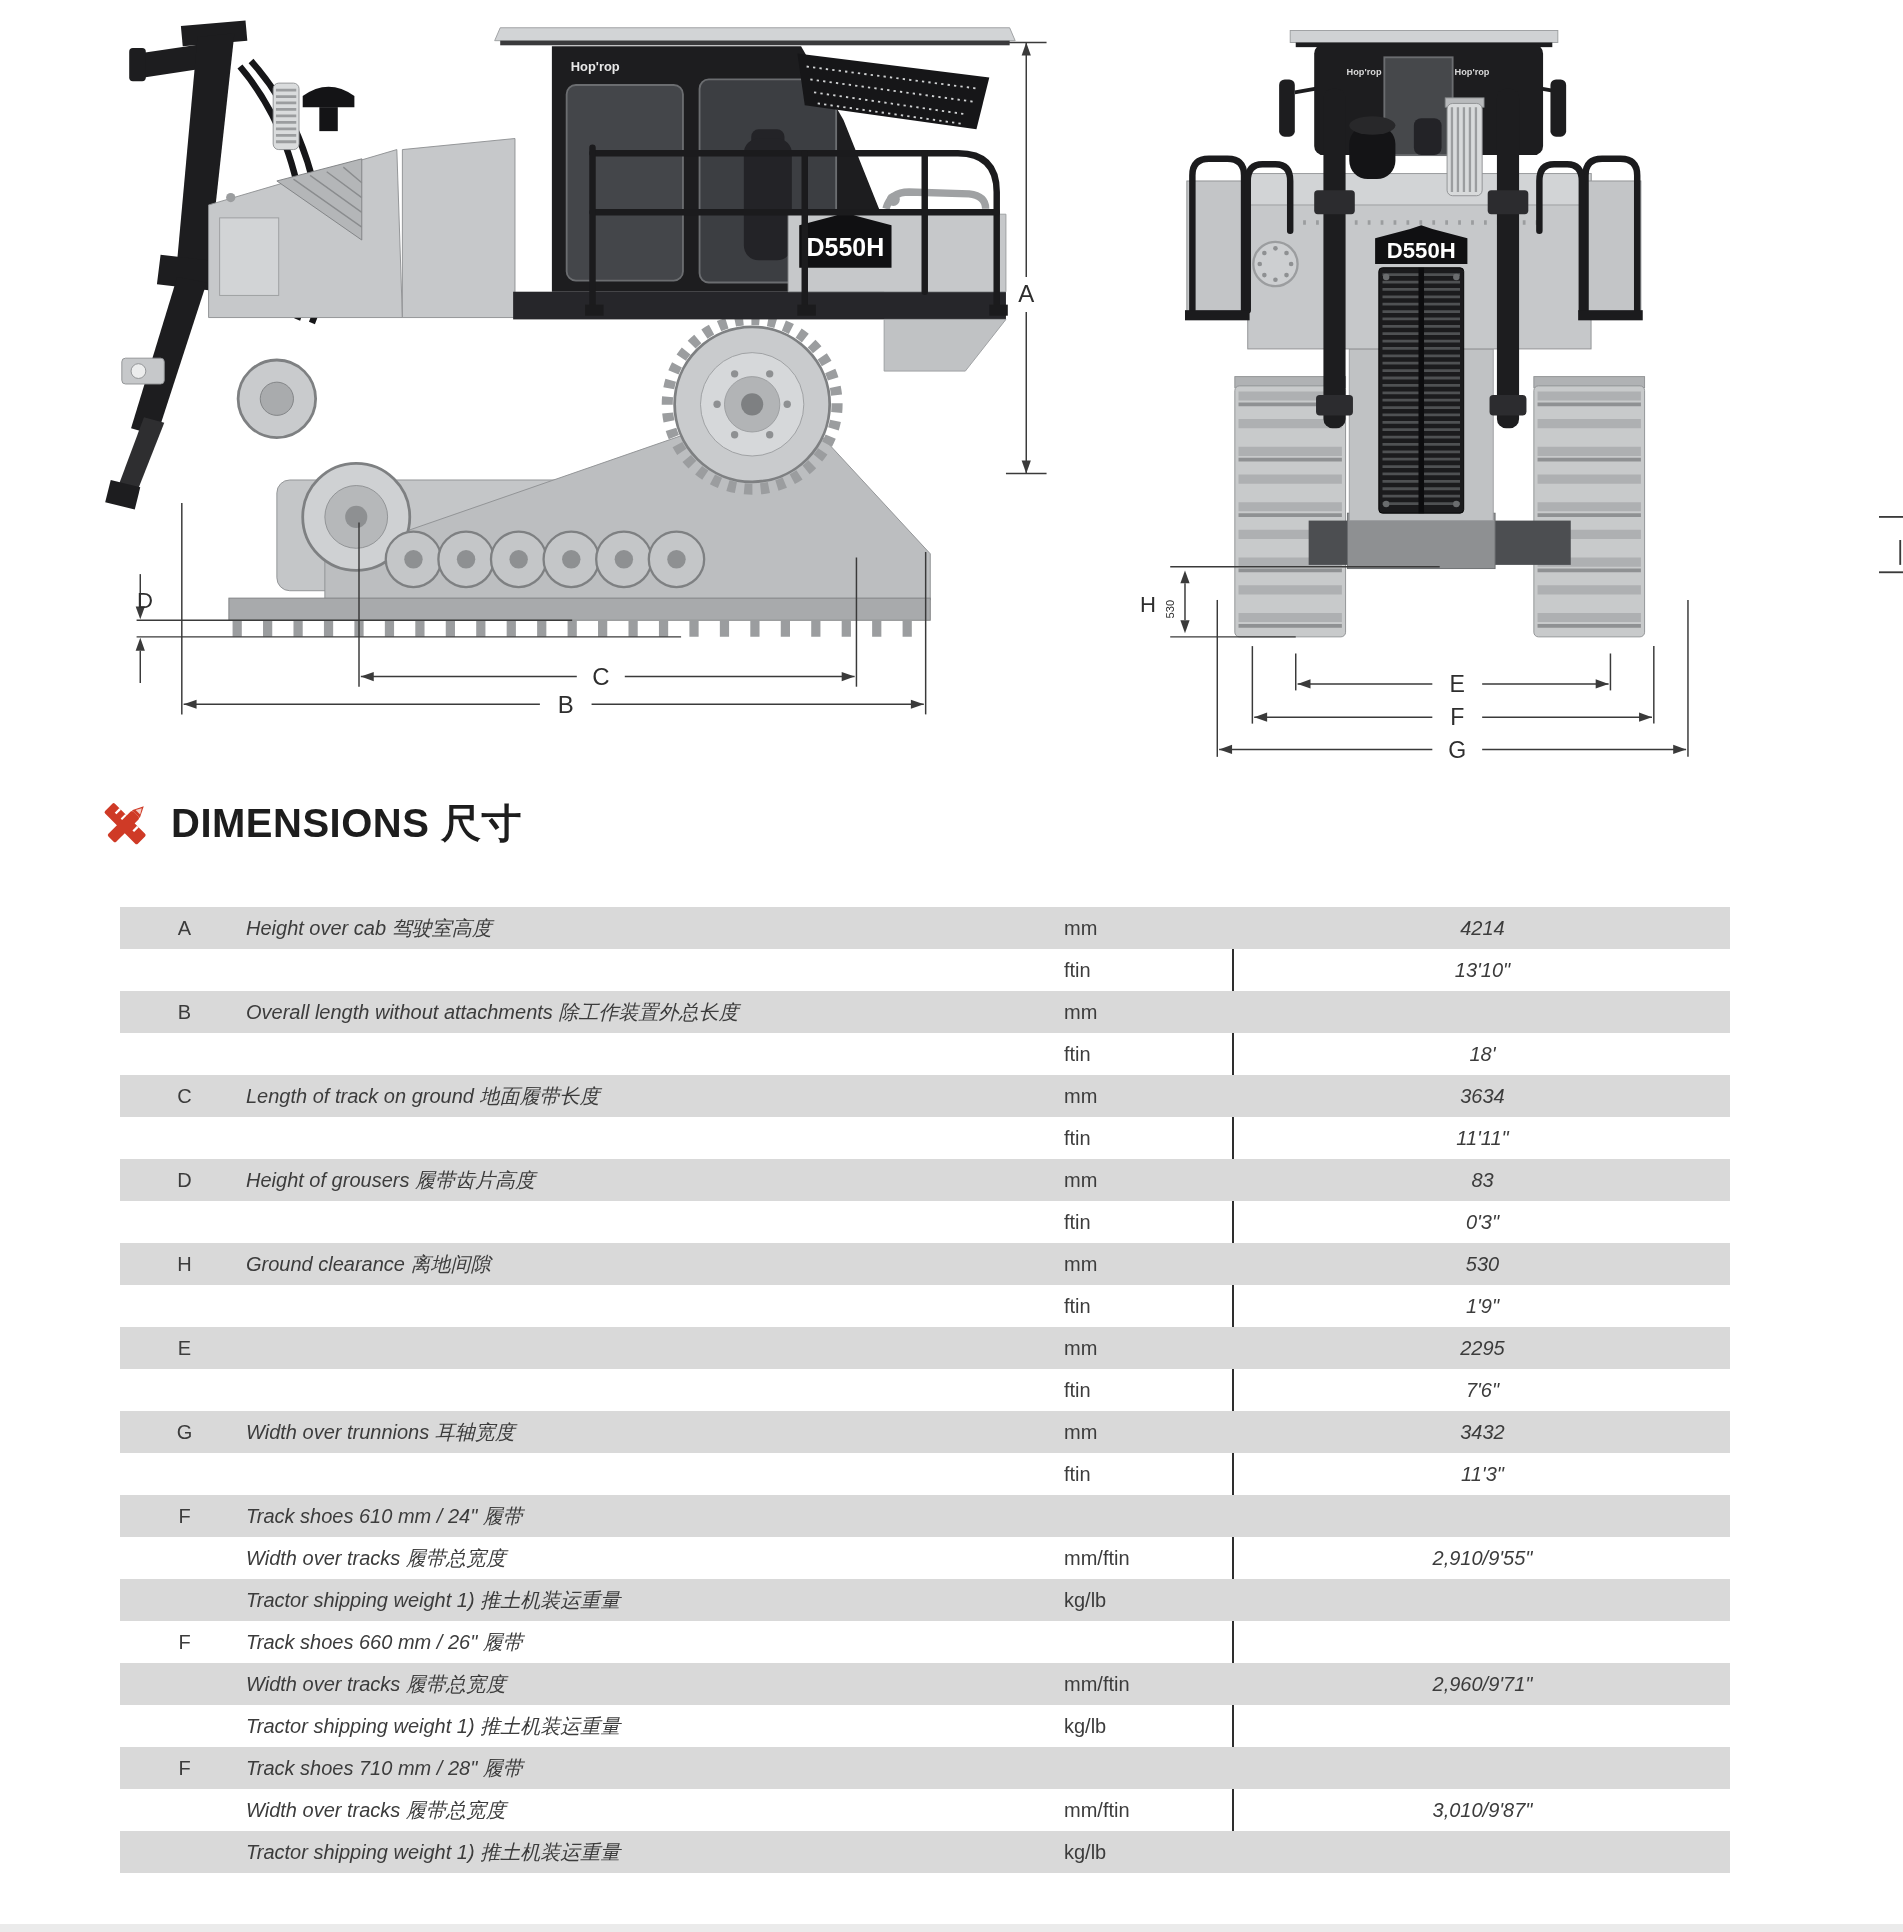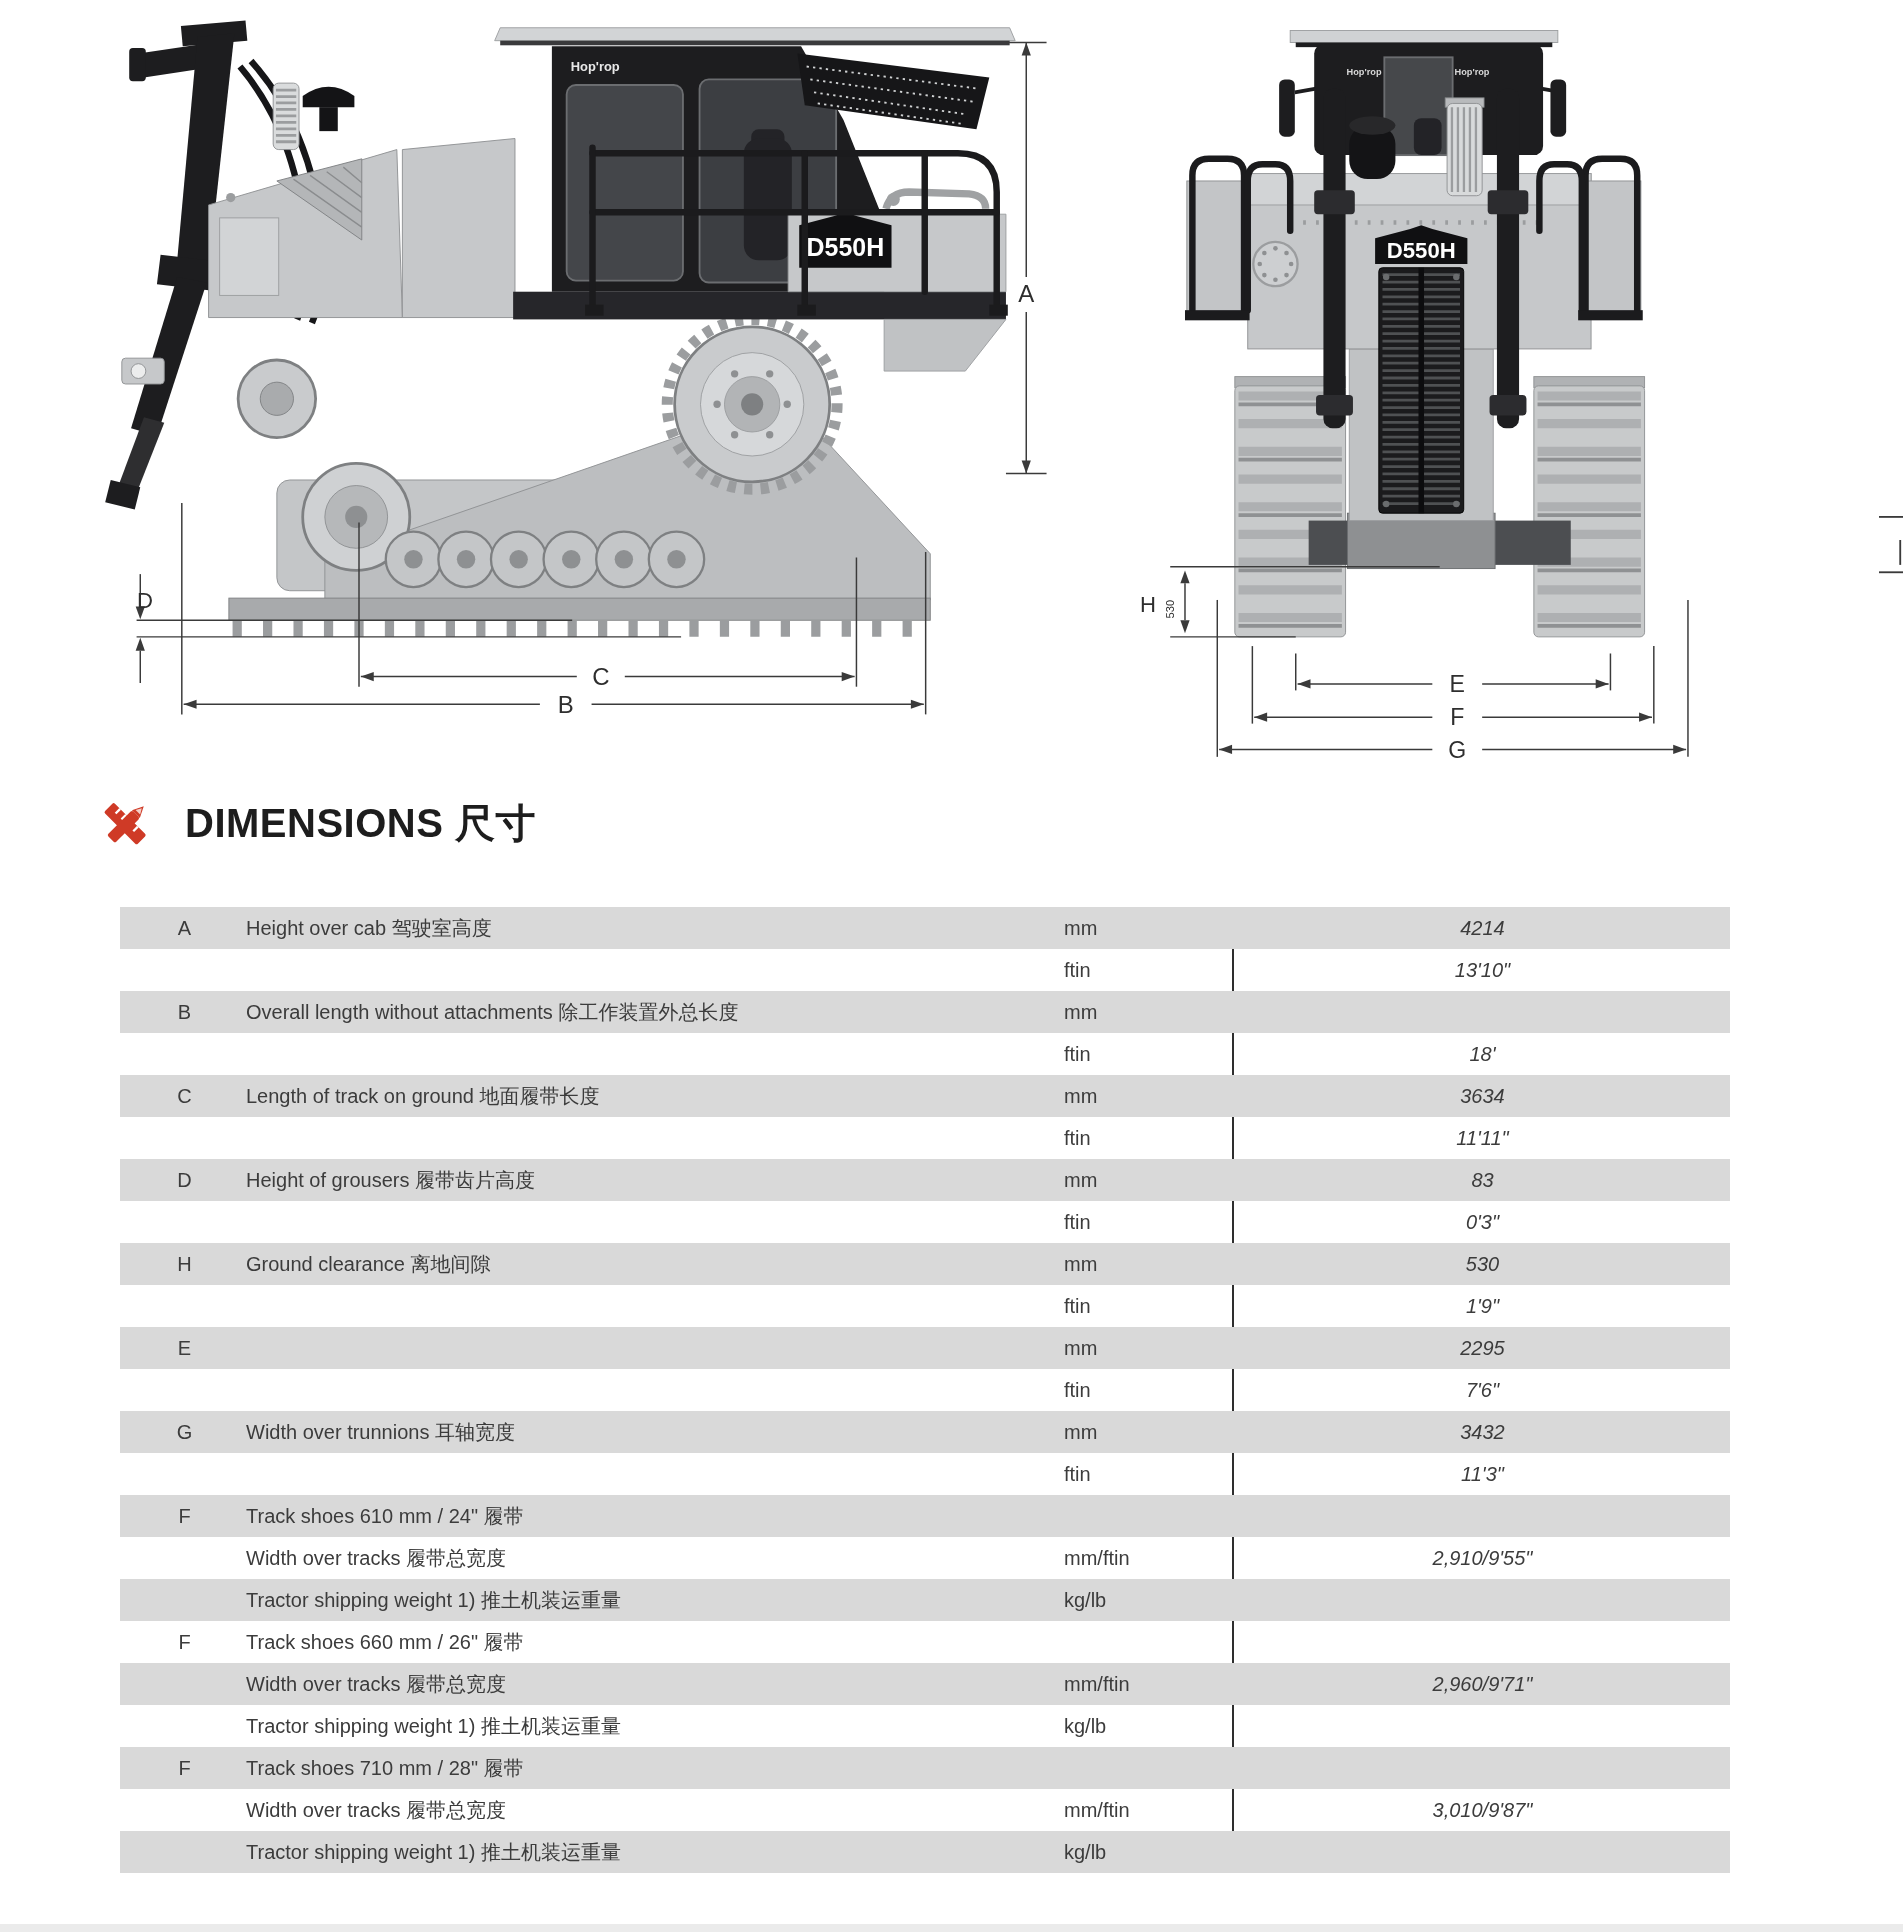--- a/index.html
+++ b/index.html
@@ -1,28 +1,28 @@
 <!DOCTYPE html>
 <html style="font-size:14.8px"><head>
 <meta charset="utf-8">
 <style>
   html,body{margin:0;padding:0;background:#ffffff;}
   body{width:1903px;height:1933px;position:relative;overflow:hidden;
        font-family:"Liberation Sans","DejaVu Sans",sans-serif;color:#3d3d3d;}
   .diagrams{position:absolute;left:0;top:0;}
   .dim-label{font-family:"Liberation Sans","DejaVu Sans",sans-serif;fill:#2e2e2e;}
-  .section-header{position:absolute;left:100px;top:796px;display:flex;align-items:center;gap:31px;}
+  .section-header{position:absolute;left:100px;top:796px;display:flex;align-items:center;gap:17px;}
   .section-title{font-size:40px;font-weight:700;color:#1d1d1d;letter-spacing:0.5px;}
   .dim-table{position:absolute;left:120px;top:907px;width:1610px;}
   .trow{position:relative;height:42px;}
   .trow.shaded{background:#d9d9d9;}
   .cell{position:absolute;top:0;height:100%;display:flex;align-items:center;
         font-size:20px;color:#3c3c3c;white-space:nowrap;}
   .cell.c-letter{left:46px;width:37px;justify-content:center;}
-  .cell.c-desc{left:126px;width:766px;}
+  .cell.c-desc{left:126px;width:766px;font-style:italic;}
   .cell.c-unit{left:904px;width:194px;margin-left:40px;}
   .cell.c-value{left:1115px;width:495px;justify-content:center;font-style:italic;}
   .tdivider{position:absolute;left:1112px;top:0;bottom:0;width:1.8px;background:#2e2e2e;}
   .next-section-strip{position:absolute;left:0;top:1924px;width:1903px;height:8.3px;background:#ebebeb;}
 </style>
 </head>
 <body>
 
 <svg class="diagrams" width="1903" height="780" viewBox="0 0 2062 845">
 

